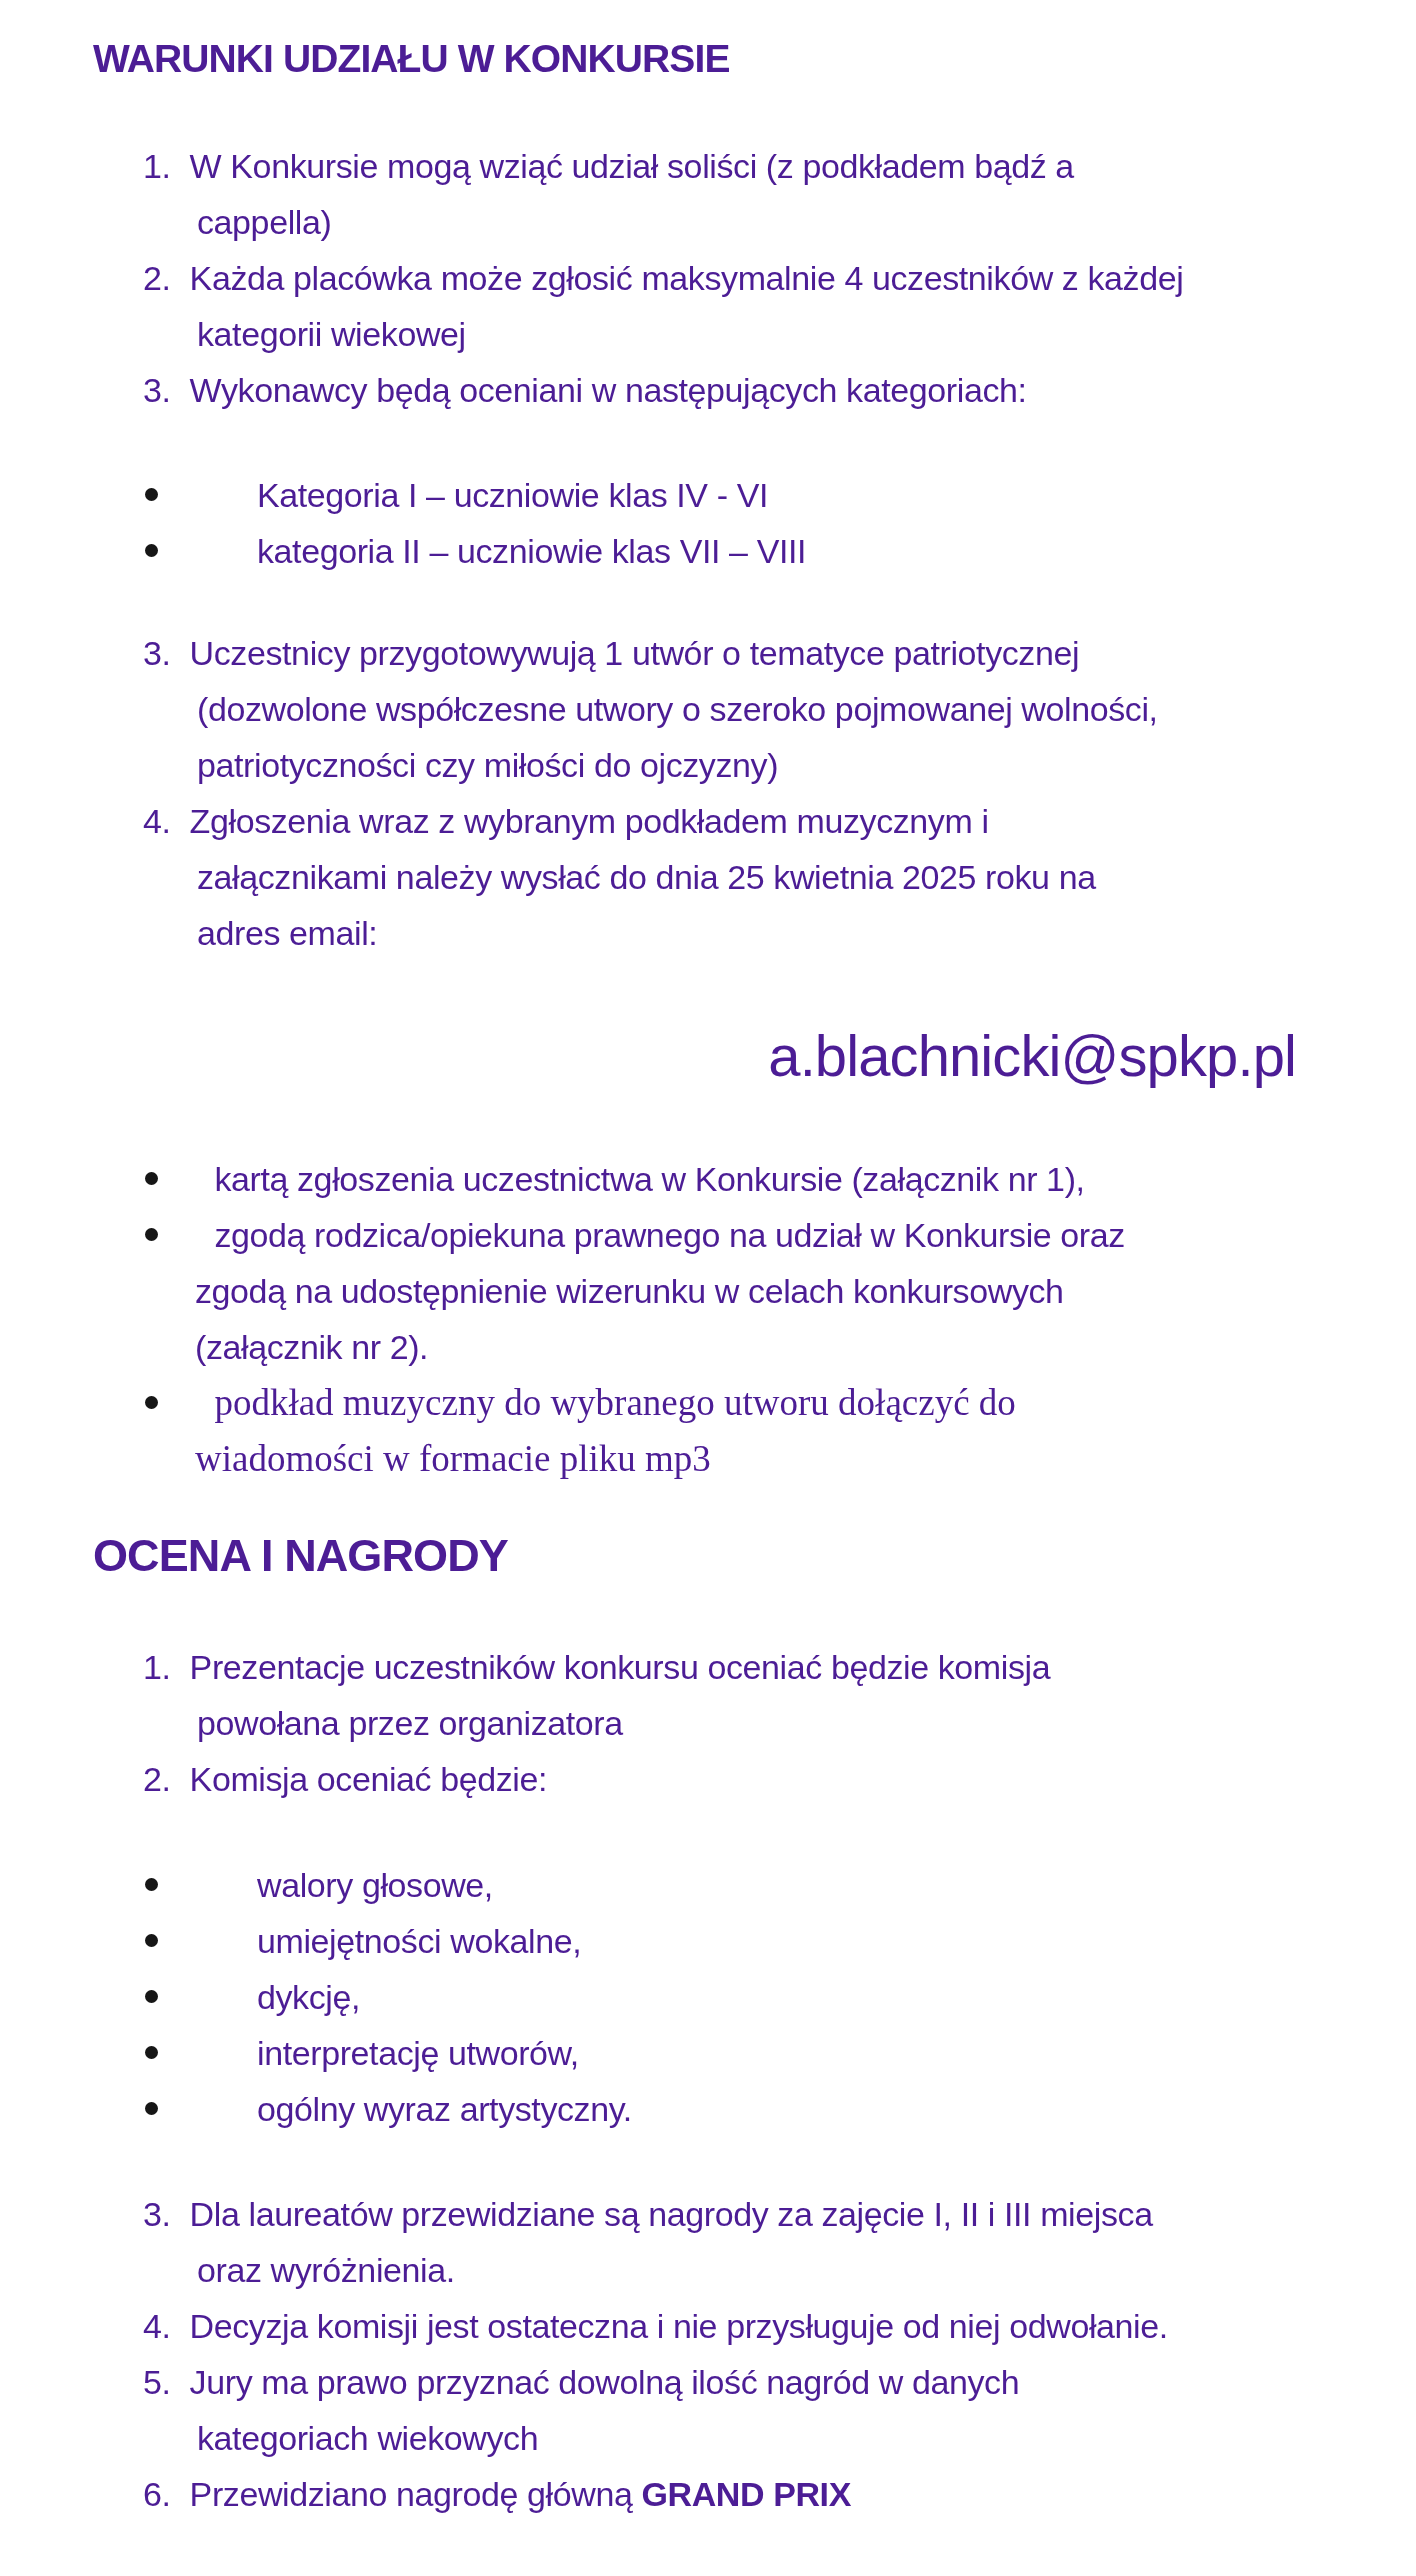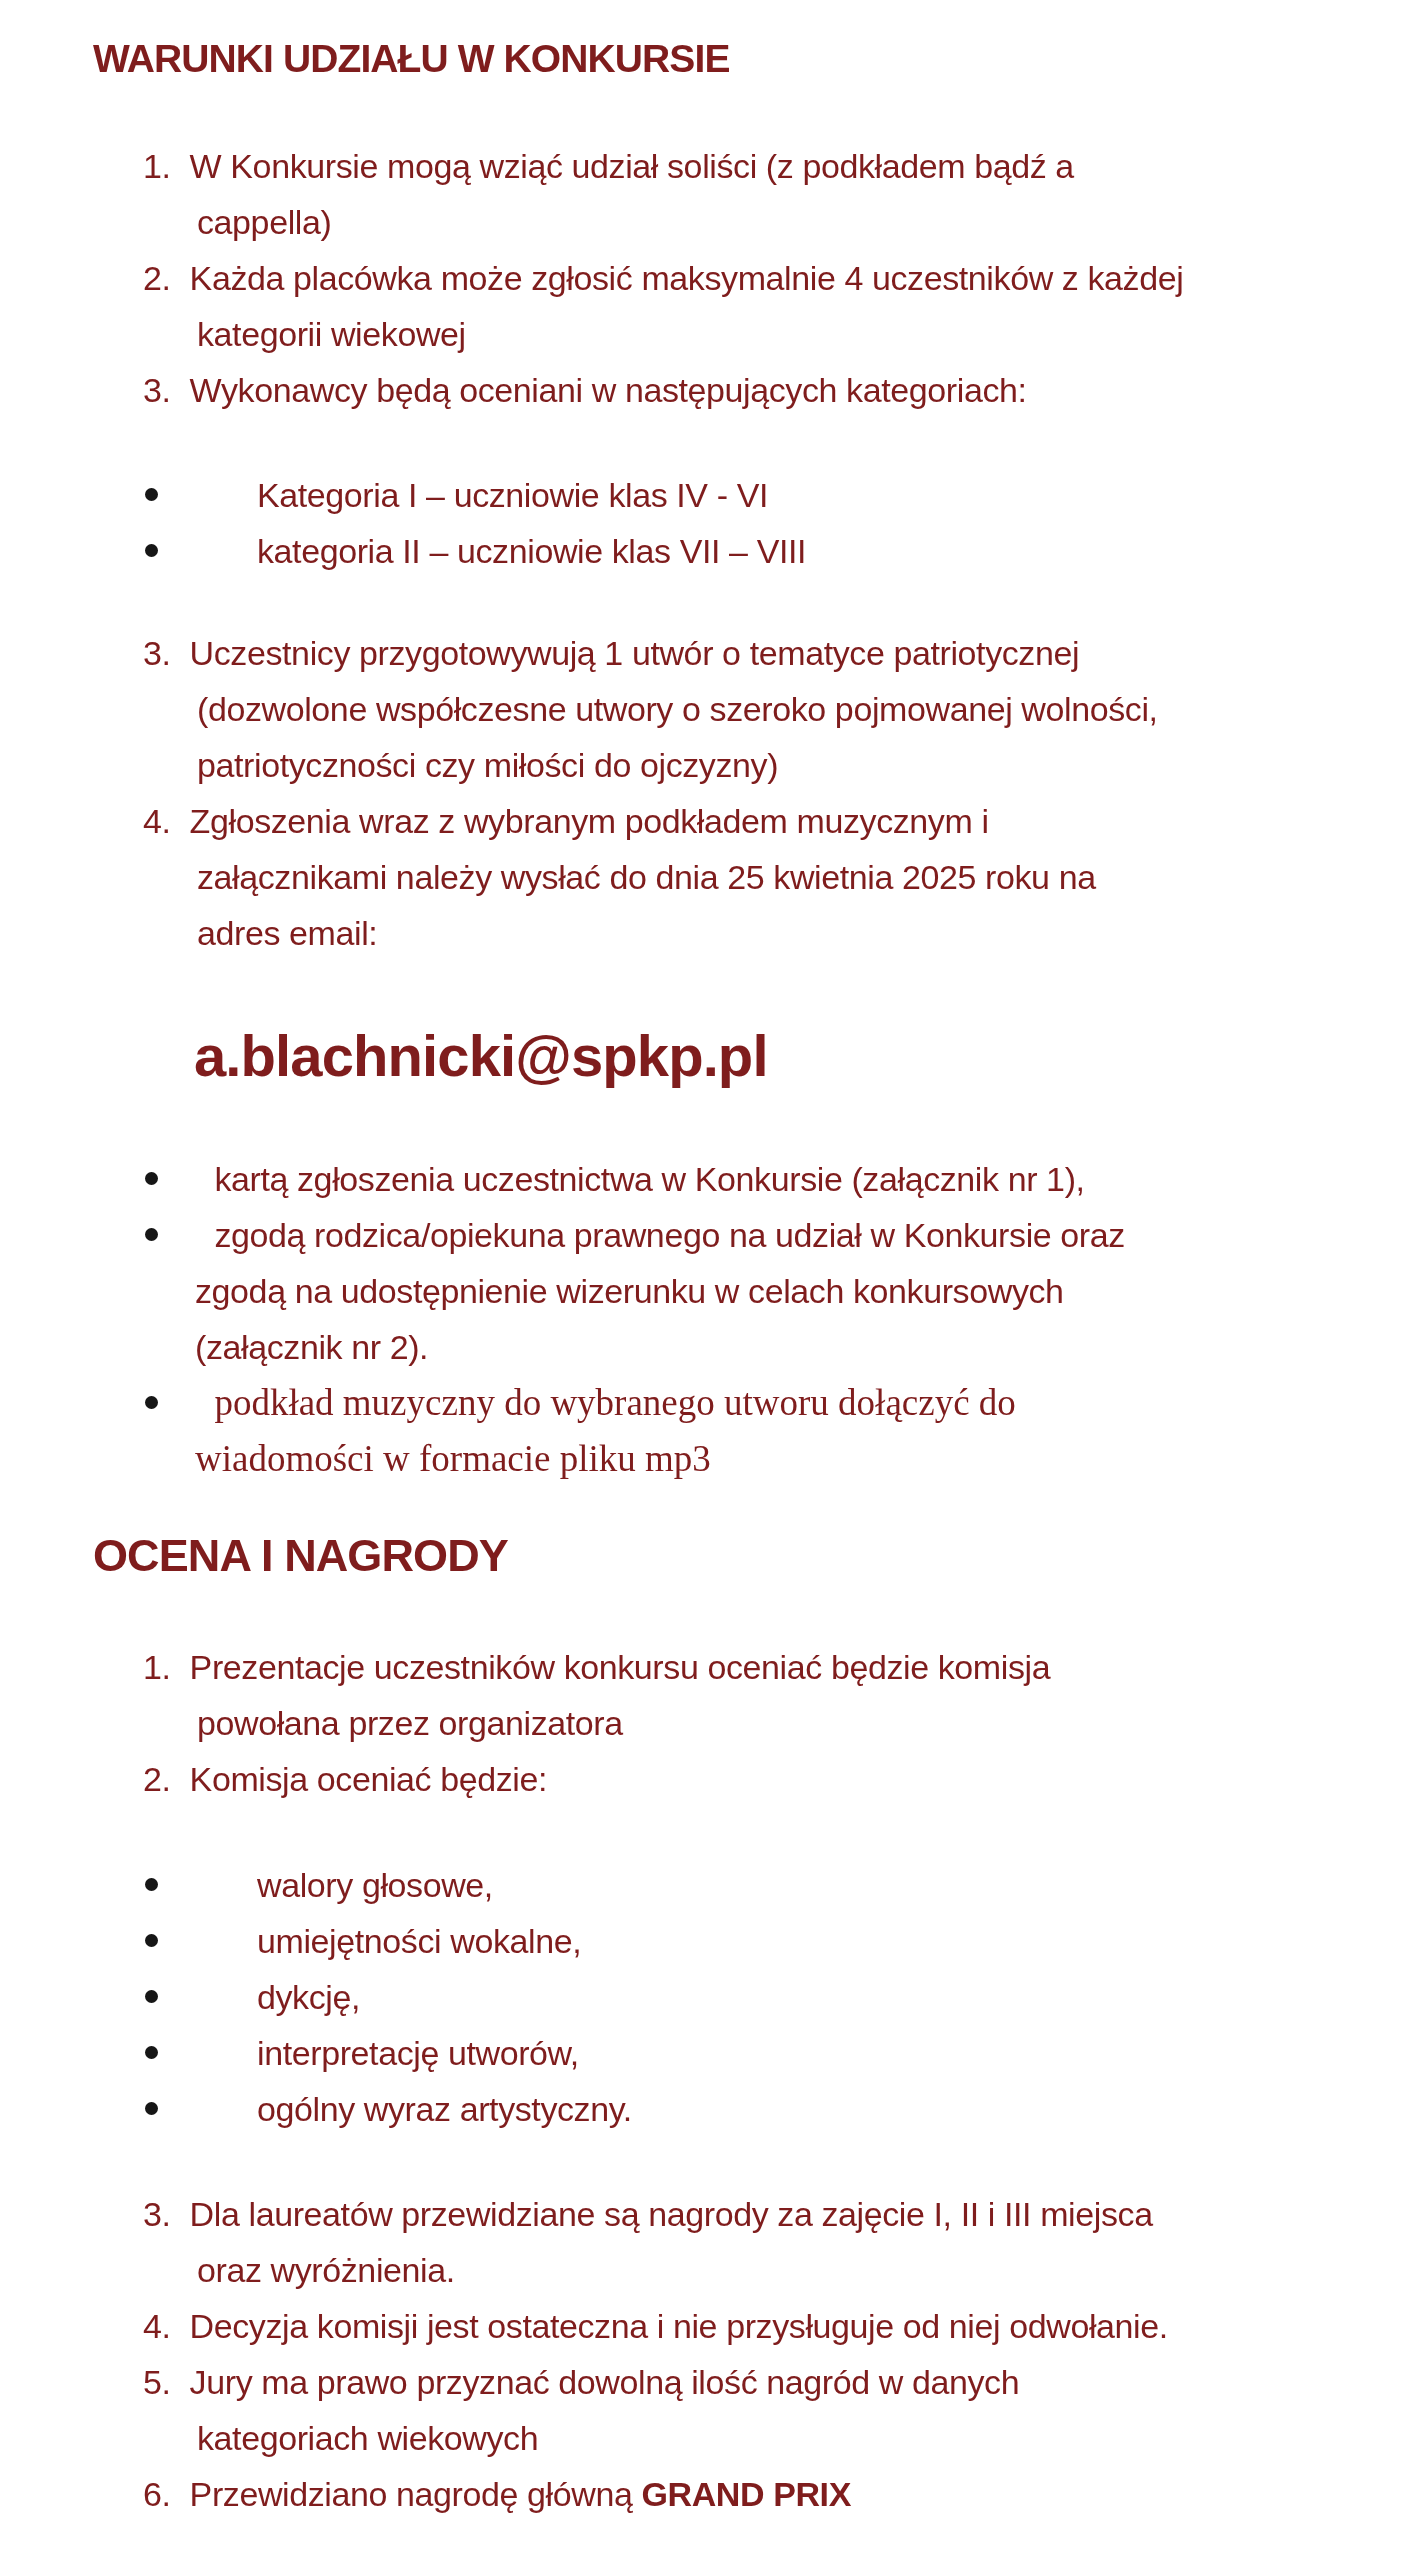--- a/index.html
+++ b/index.html
@@ -2,21 +2,21 @@
 <html lang="pl" style="font-size:15px"><head>
 <meta charset="utf-8">
 <style>
   html, body { margin: 0; padding: 0; background: #ffffff; }
   .page {
     position: relative;
     width: 1416px;
     height: 2576px;
     box-sizing: border-box;
     background: #ffffff;
-    color: #7f1d1d;
+    color: #4c1d95;
     font-family: "Liberation Sans", "DejaVu Sans", sans-serif;
     padding-top: 37px;
     overflow: hidden;
   }
   .h1 {
     margin: 0 0 57px 93px;
     font-size: 39px;
     font-weight: 700;
     line-height: 44px;
     letter-spacing: -0.9px;
@@ -68,23 +68,23 @@
   .b-narrow .txt { text-indent: 19.4px; }
   .b-serif .txt {
     font-family: "Liberation Serif", "DejaVu Serif", serif;
     font-size: 37px;
     letter-spacing: 0;
   }
   .cat-bullets   { margin-top: 49px; }
   .terms-b       { margin-top: 46px; }
   .email-line {
     margin: 61px 120px 0 194px;
-    text-align: left;
+    text-align: right;
     font-size: 58px;
-    font-weight: 700;
+    font-weight: 400;
     line-height: 67px;
     letter-spacing: -0.9px;
   }
   .attach-bullets { margin-top: 62px; }
   .awards-a      { margin-top: 61px; }
   .criteria      { margin-top: 50px; }
   .awards-b      { margin-top: 49px; }
   .gp { font-weight: 700; text-align: right; }
 </style>
 </head>

